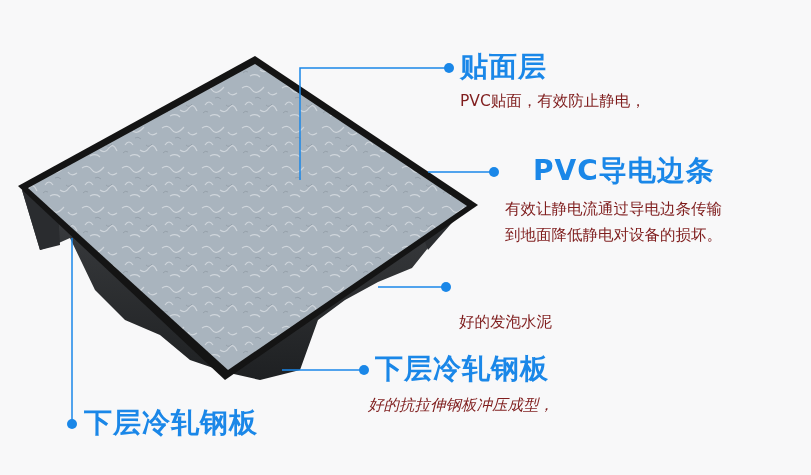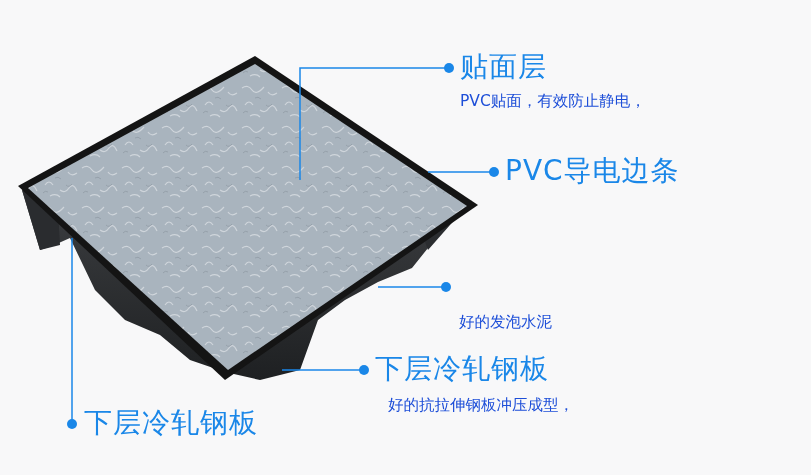--- a/index.html
+++ b/index.html
@@ -5,25 +5,25 @@
     html, body { margin:0; padding:0; }
     body {
       width:811px; height:475px; overflow:hidden;
       background:#f8f8f9;
       position:relative;
       font-family:"DejaVu Sans","Liberation Sans",sans-serif;
     }
     .stage { position:absolute; left:0; top:0; width:811px; height:475px; }
     svg.art { position:absolute; left:0; top:0; }
     .title {
-      position:absolute; color:#1a87e8; font-weight:normal;
+      position:absolute; color:#1a87e8; font-weight:bold;
       font-size:28px; line-height:34px; white-space:nowrap; letter-spacing:1px;
     }
     .desc {
-      position:absolute; color:#1d4ed8; font-size:15.5px; line-height:26px;
+      position:absolute; color:#7f1d1d; font-size:15.5px; line-height:26px;
       white-space:nowrap;
     }
     .desc div { height:26px; }
   </style>
 </head>
 <body>
 
 <div class="stage">
 
   <svg class="art" width="811" height="475" viewBox="0 0 811 475">
@@ -64,26 +64,30 @@
       <circle cx="364" cy="370" r="5"></circle>
       <circle cx="72" cy="424" r="5"></circle>
     </g>
   </svg>
 
   <div class="title" style="left:460px; top:50px;">贴面层</div>
   <div class="desc" style="left:460px; top:88px;">
     <div>PVC贴面，有效防止静电，</div>
   </div>
 
-  <div class="title" style="left:505px; top:154px;">PVC导电边条</div>
+  <div class="title" style="left:533px; top:154px;">PVC导电边条</div>
+  <div class="desc" style="left:505px; top:196px;">
+    <div>有效让静电流通过导电边条传输</div>
+    <div>到地面降低静电对设备的损坏。</div>
+  </div>
 
   <div class="desc" style="left:459px; top:309px;">
     <div>好的发泡水泥</div>
   </div>
 
   <div class="title" style="left:375px; top:352px;">下层冷轧钢板</div>
-  <div class="desc" style="left:388px; top:392px;">
+  <div class="desc" style="left:368px; top:392px;font-style:italic;">
     <div>好的抗拉伸钢板冲压成型，</div>
   </div>
 
   <div class="title" style="left:84px; top:406px;">下层冷轧钢板</div>
 
 </div>
 
 </body></html>

